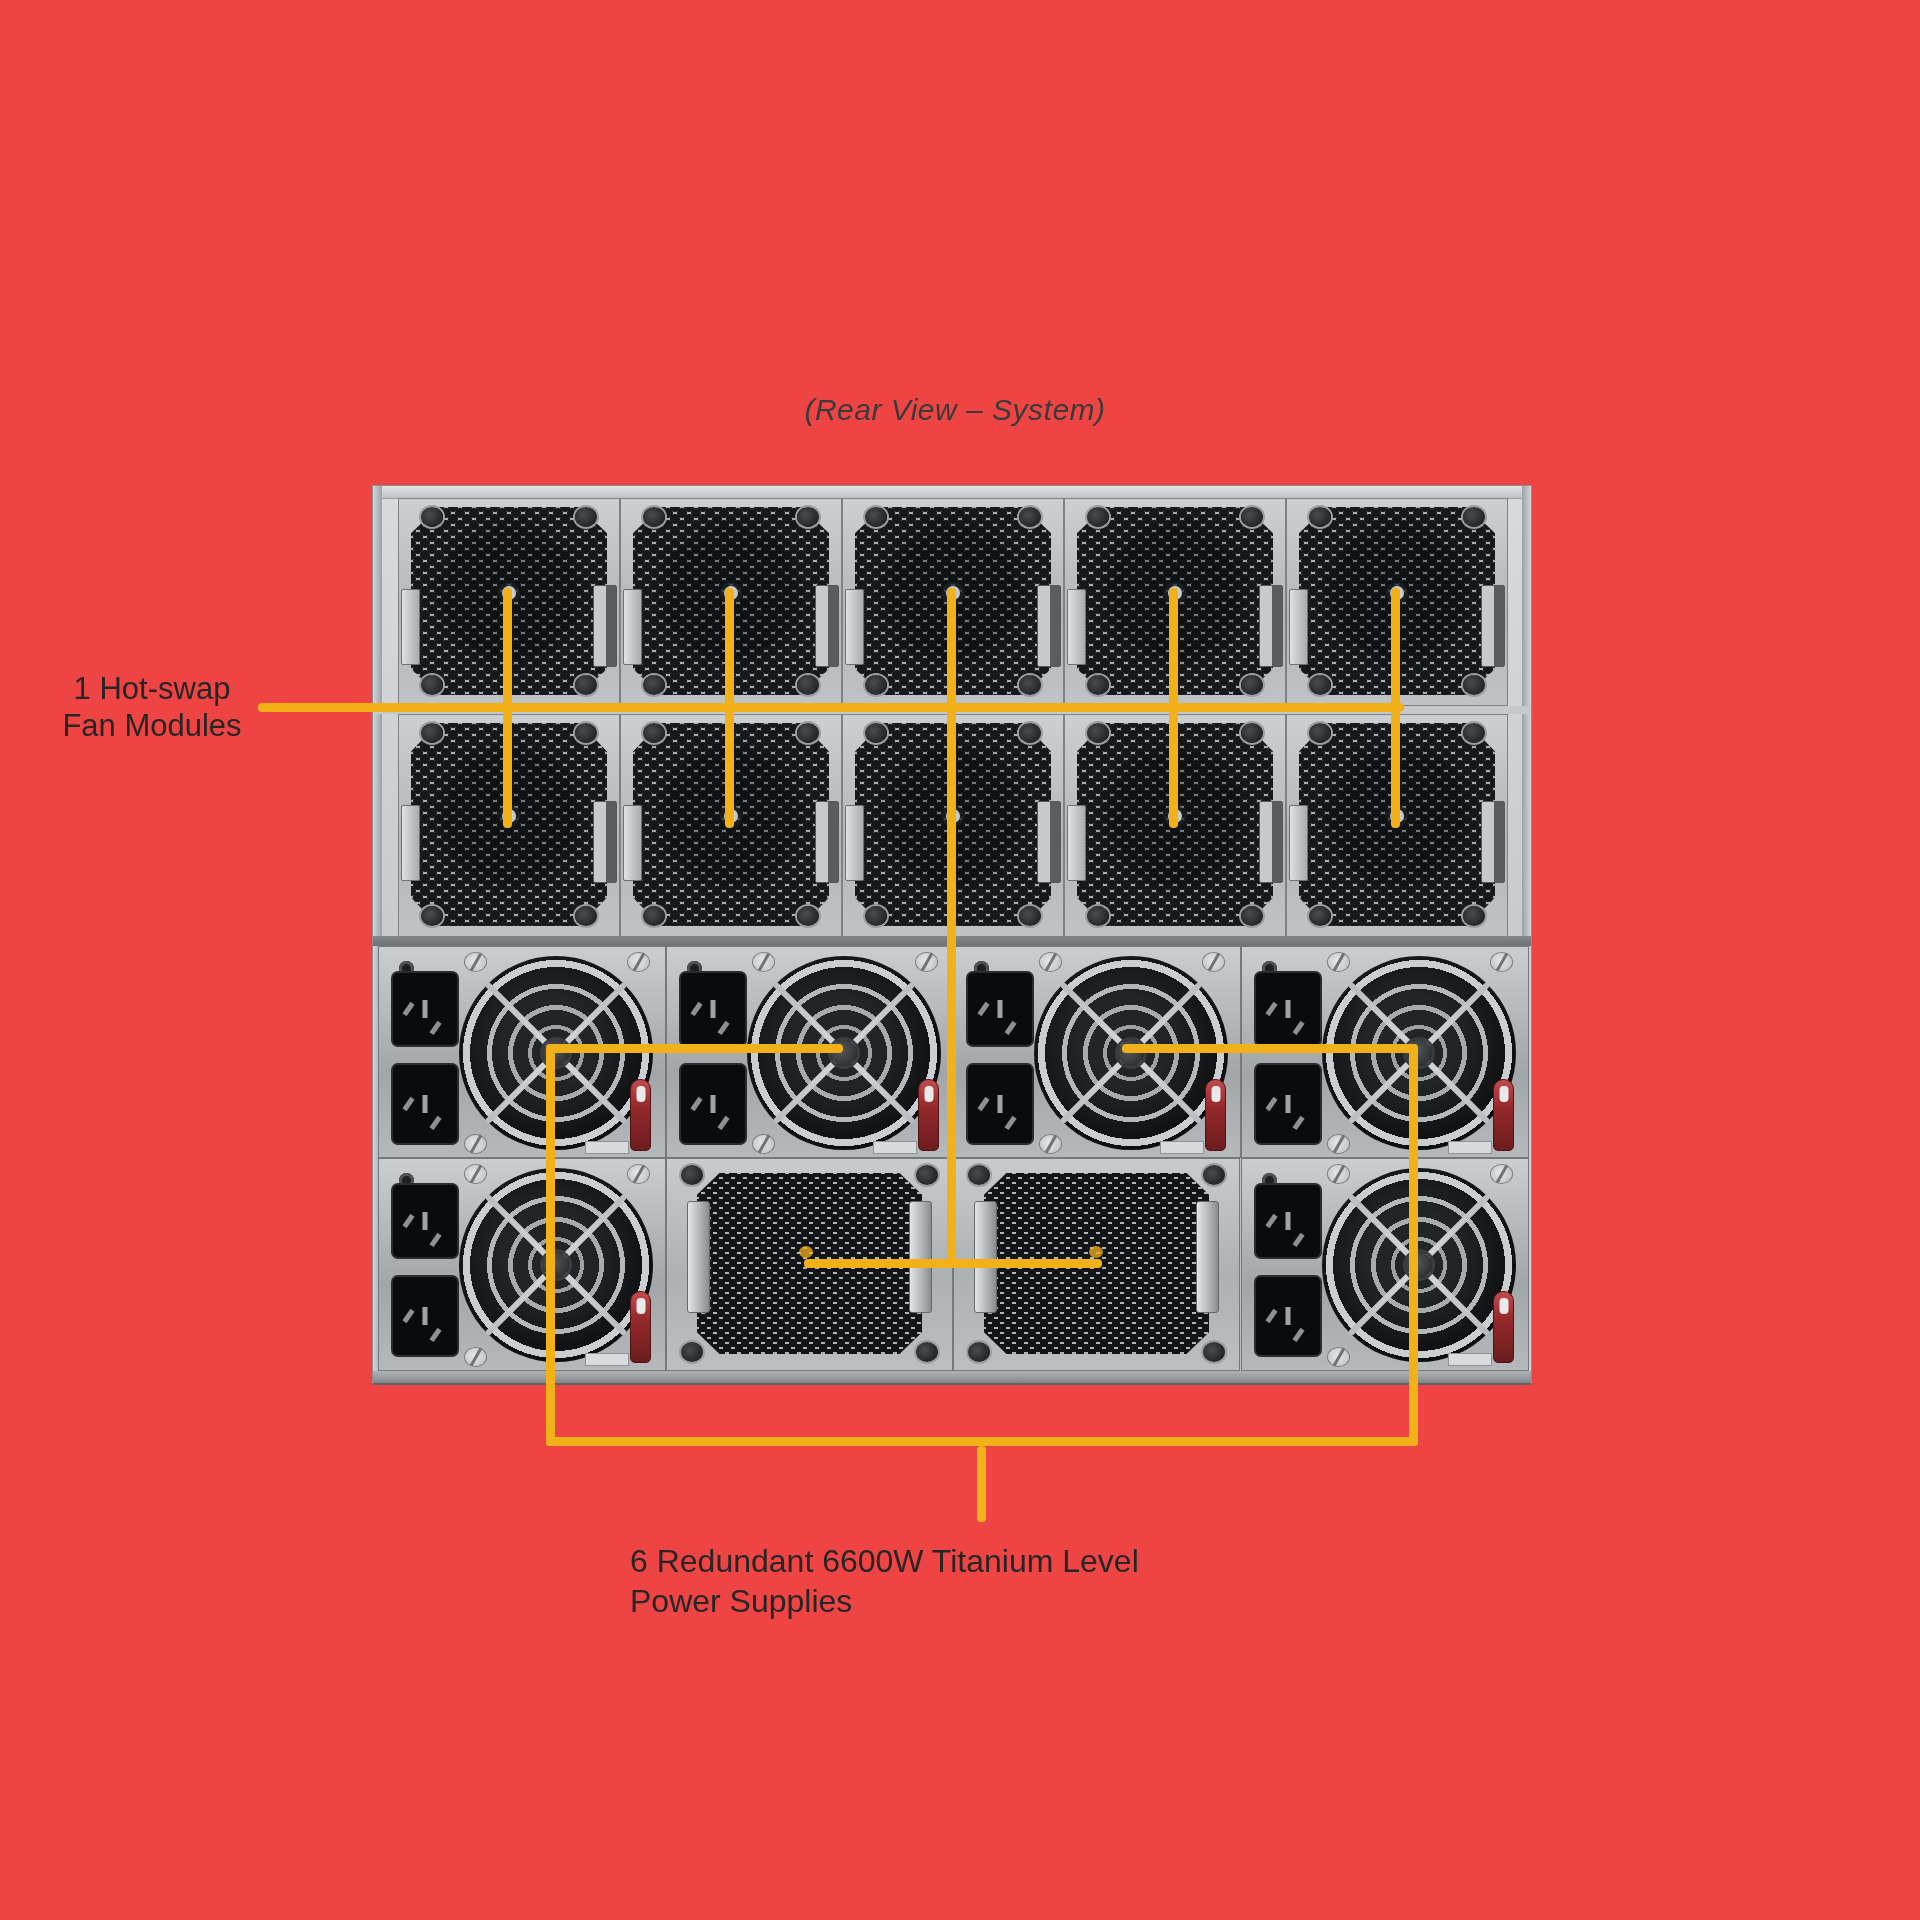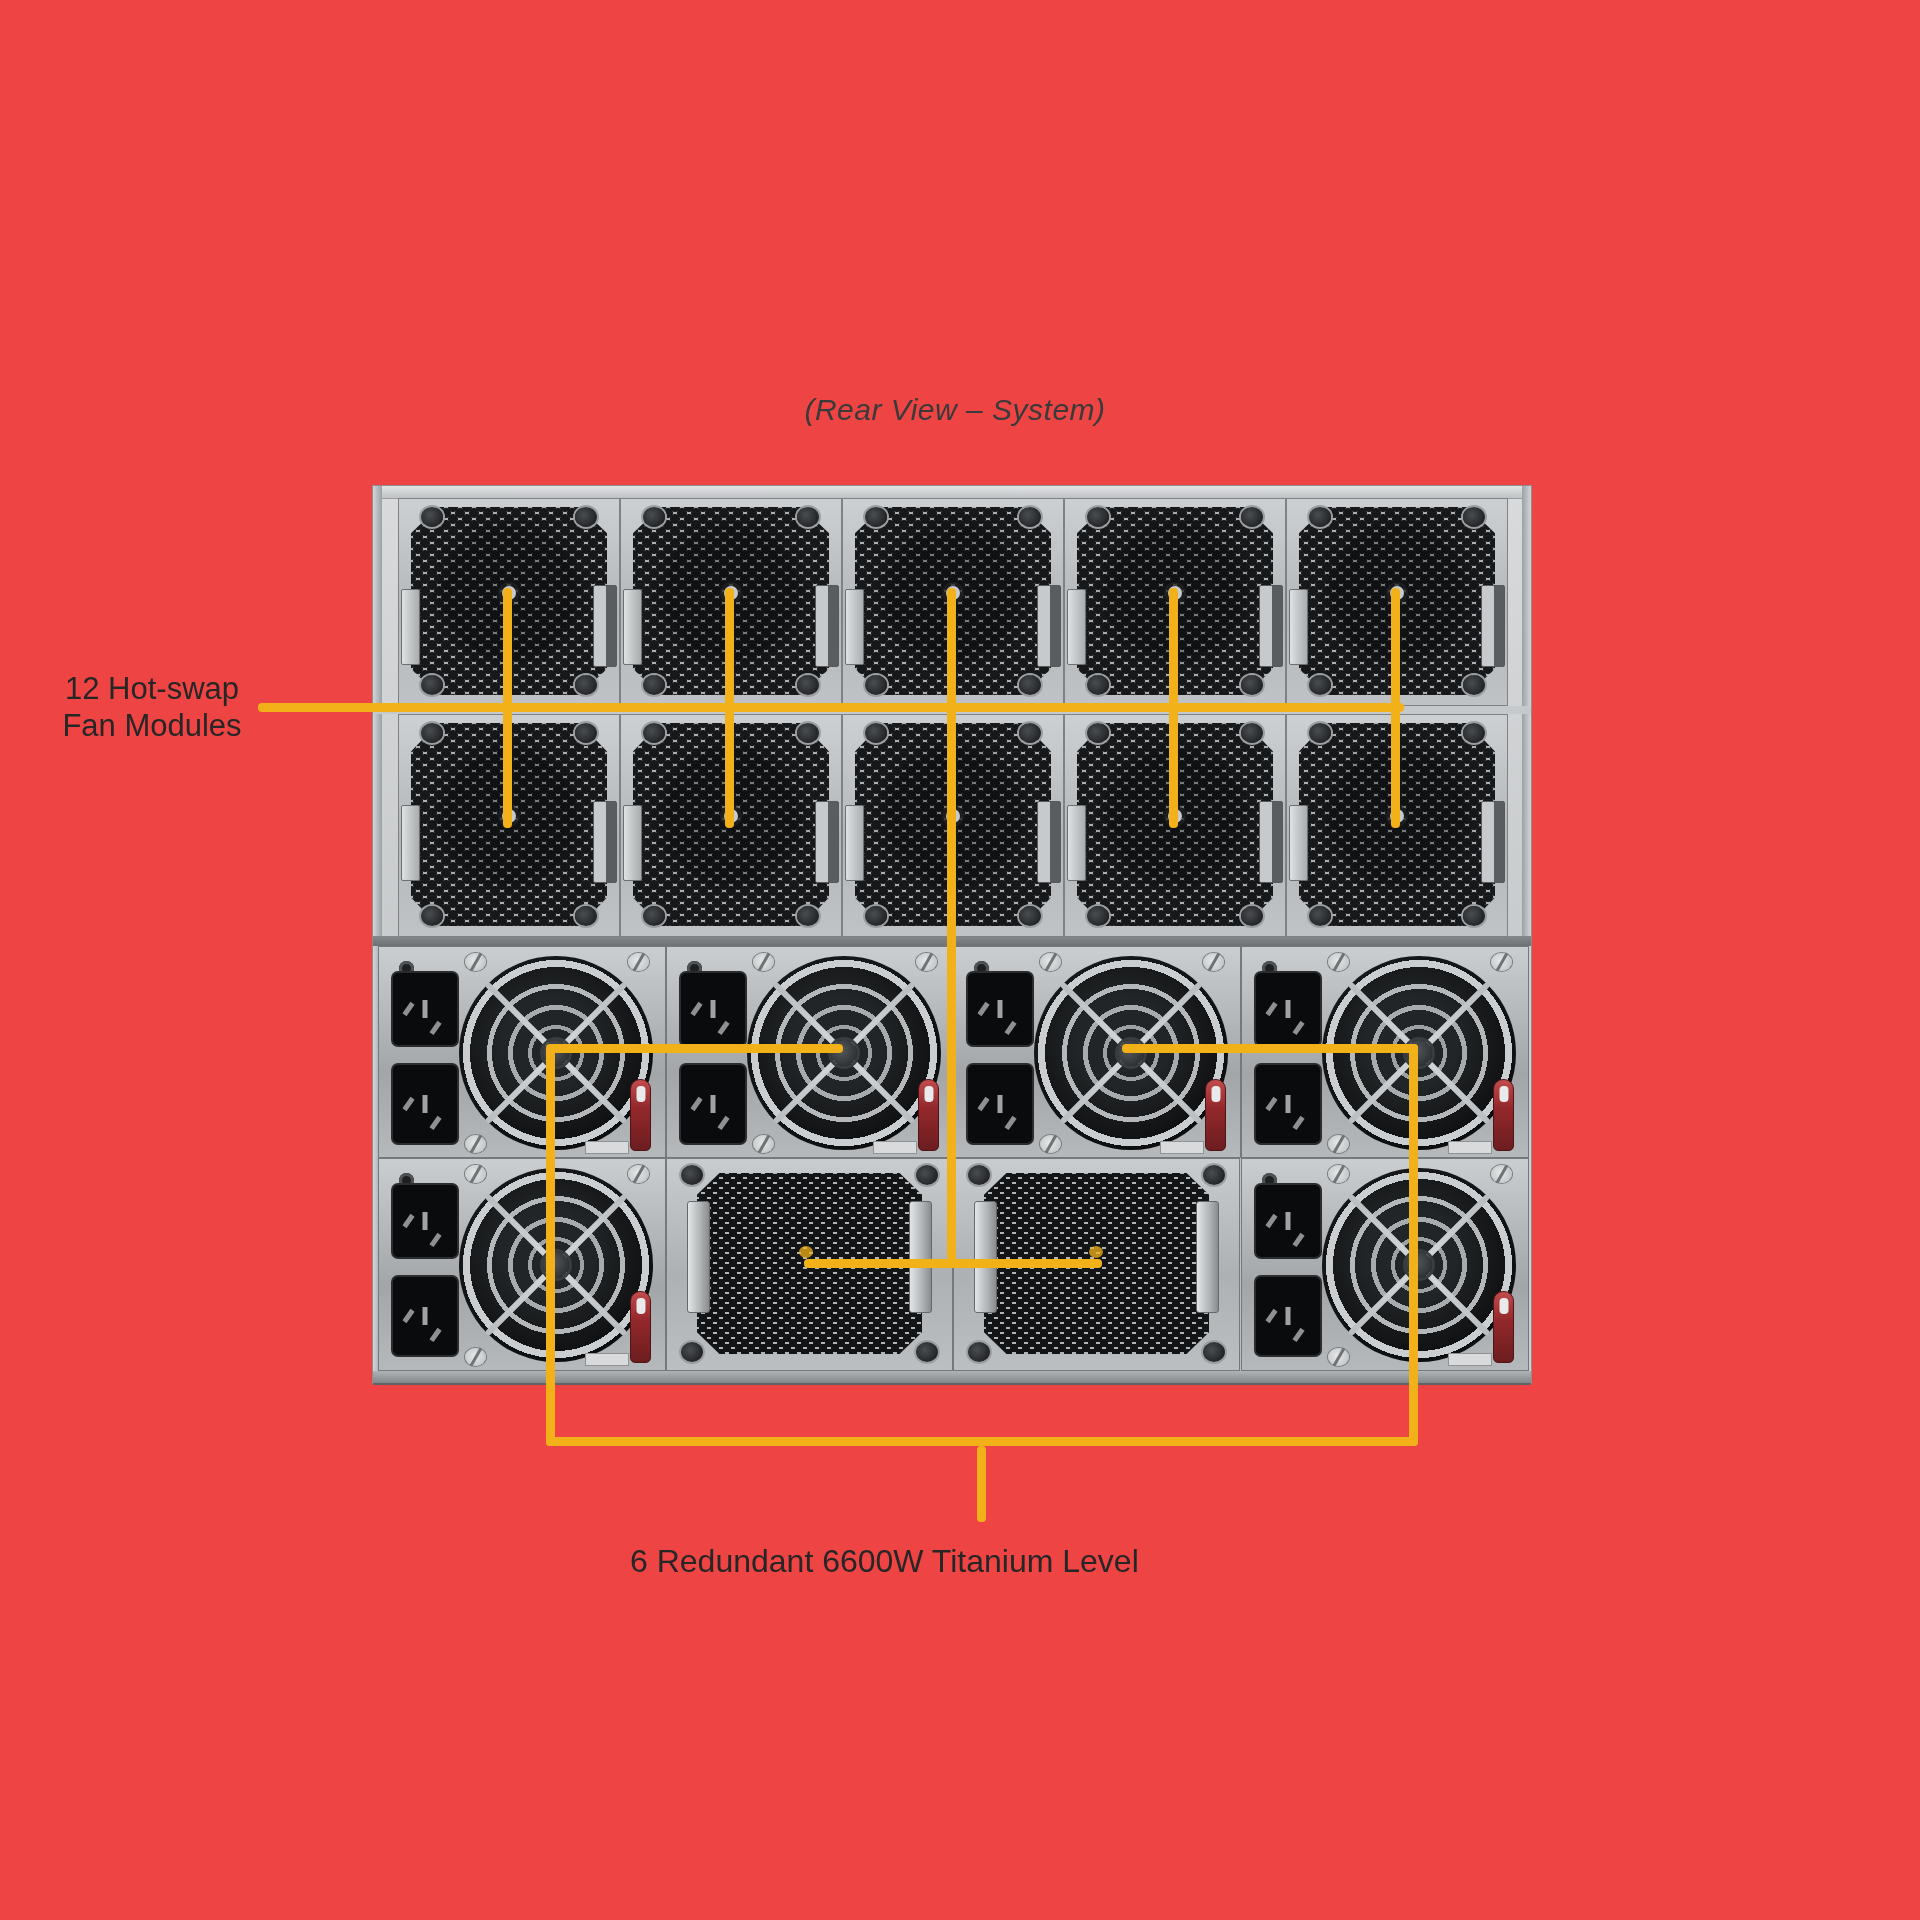--- a/index.html
+++ b/index.html
@@ -125,26 +125,27 @@
       background:var(--callout,#F2B118);opacity:.75;}
 </style>
 </head>
 <body style="background: rgb(255, 255, 255);">
 
 <div class="page">
 
   <div class="title">(Rear View – System)</div>
 
   <div class="fan-label">
-    <div>12 Hot-swap</div>
+    <div>1 Hot-swap</div>
     <div>Fan Modules</div>
   </div>
 
   <div class="psu-label">
     <div>6 Redundant 6600W Titanium Level</div>
+    <div>Power Supplies</div>
   </div>
 
   <div class="chassis">
     <div class="rail-top"></div>
     <div class="rail-left"></div>
     <div class="rail-right"></div>
     <div class="rail-mid"></div>
     <div class="rail-div"></div>
     <div class="rail-bottom"></div>
 

